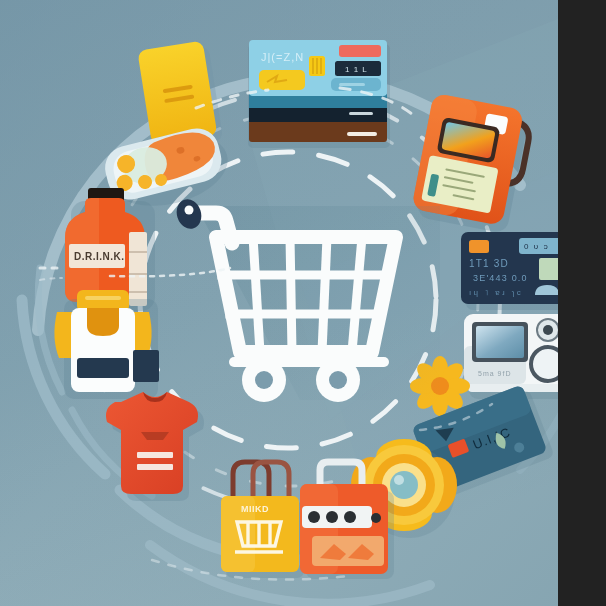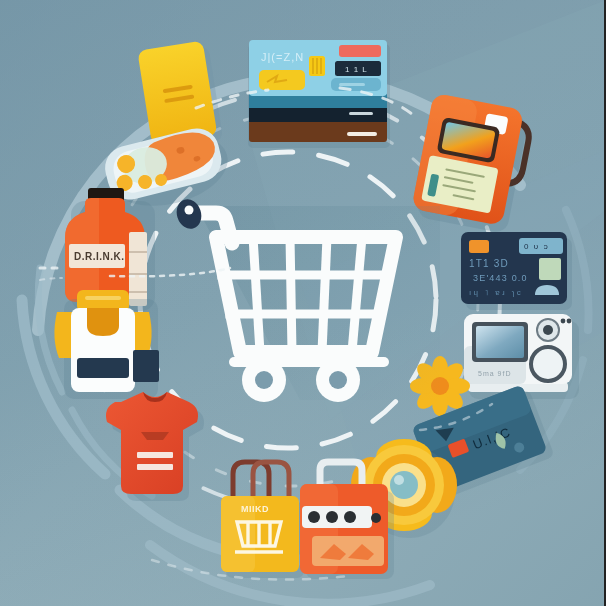--- a/index.html
+++ b/index.html
@@ -1,20 +1,20 @@
 <!DOCTYPE html>
 <html><head>
 <meta charset="utf-8">
 <title>Shopping Illustration</title>
 <style>
   html,body{margin:0;padding:0;background:#222;}
   *{box-sizing:border-box;}
   #stage{
     position:relative;
-    width:604px;height:606px;
+    width:558px;height:606px;
     overflow:hidden;
     font-family:"Liberation Sans", sans-serif;
     background:#7e9fae;
   }
   #stage svg{display:block;width:606px;height:606px;}
   .lbl{font-family:"Liberation Sans", sans-serif;}
 </style>
 </head>
 <body>
 

